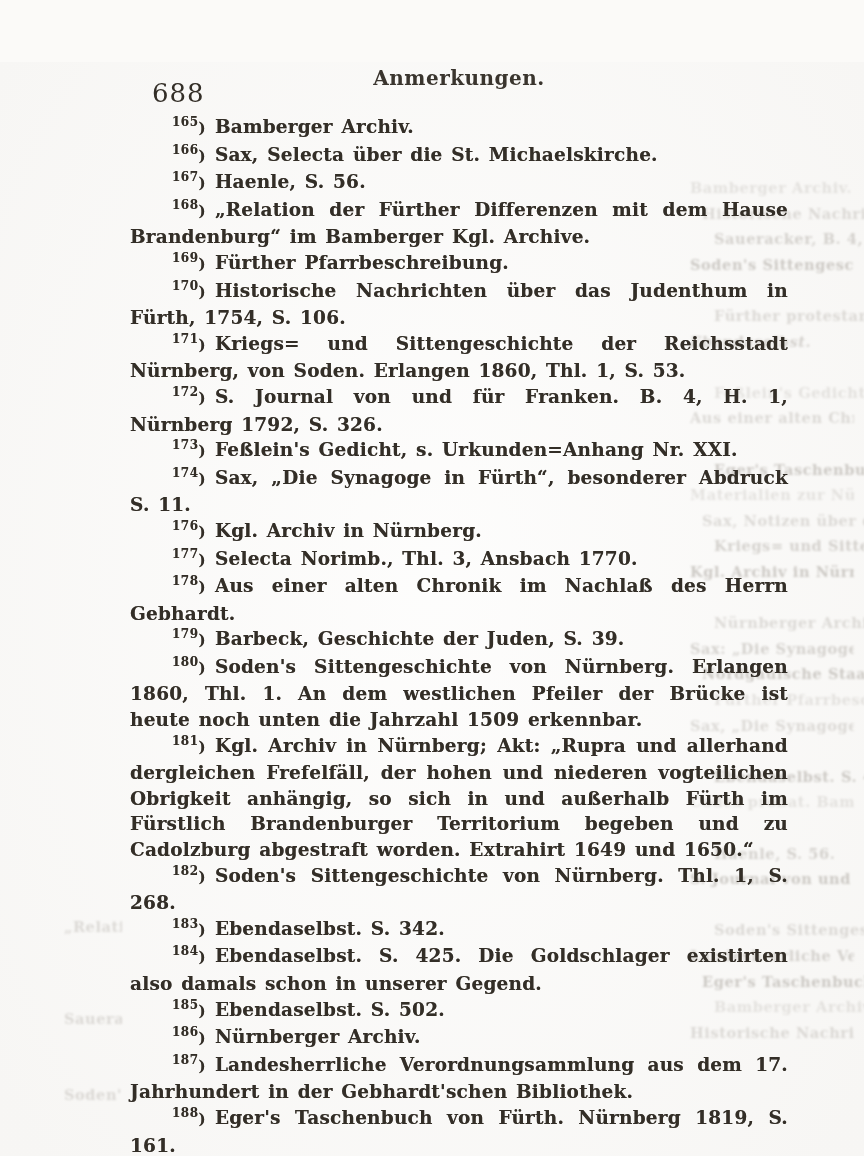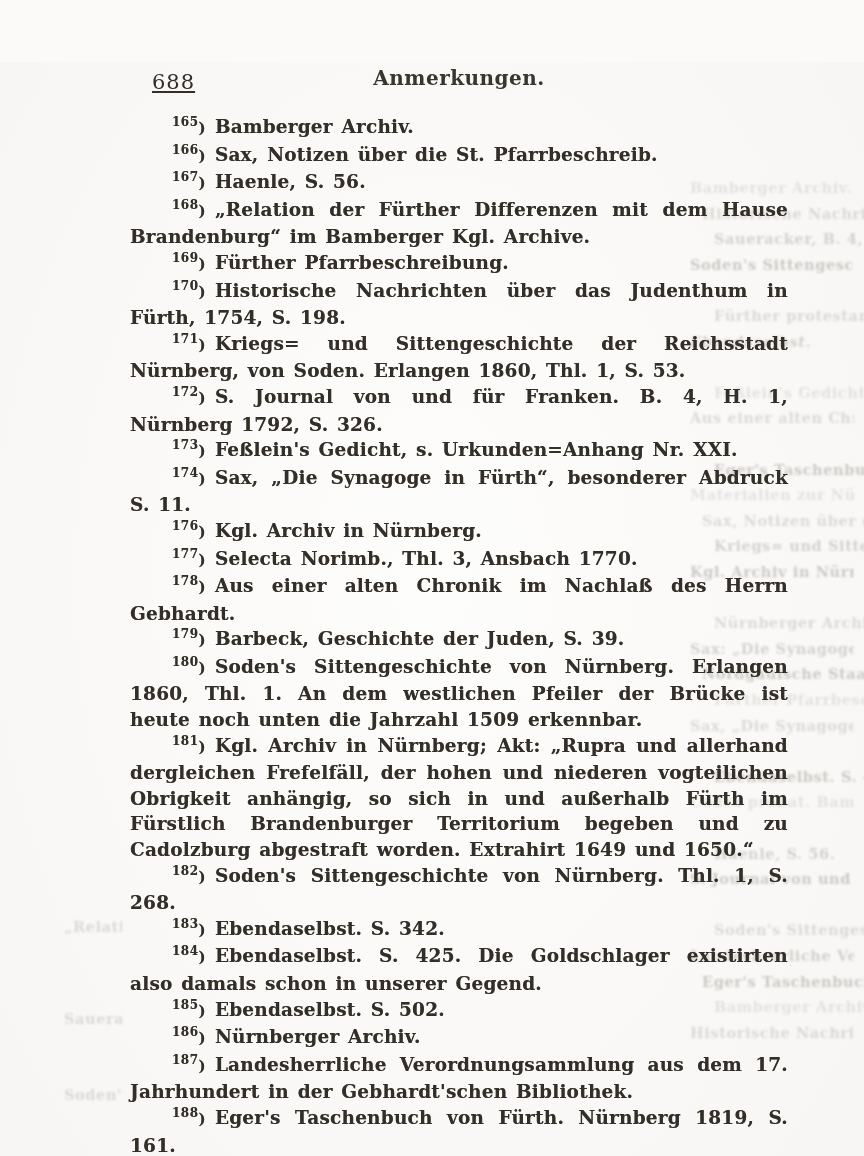--- a/index.html
+++ b/index.html
@@ -22,25 +22,24 @@
       var(--paper);
     color: var(--ink);
   }
   .page-header {
     position: relative;
     margin: 62px 76px 0 130px;
     height: 28px;
   }
   .page-number {
     position: absolute;
-    left: 22px; top: 8px;
-    font-size: 21px;
+    left: 22px; top: 16px;
+    font-size: 26px;
     letter-spacing: 1px;
     color: var(--ink);
-    text-decoration: underline;
   }
   .running-title {
     position: absolute;
     left: 50%; top: 4px;
     transform: translateX(-50%);
     font-size: 20px;
     font-weight: bold;
     letter-spacing: 0.5px;
     color: #3a352e;
   }
@@ -130,29 +129,29 @@
     </div>
 
   <header class="page-header">
     <span class="page-number">688</span>
     <span class="running-title">Anmerkungen.</span>
   </header>
 
   <main class="footnotes">
   <p class="footnote"><sup class="fn-num">165</sup><span class="fn-paren">)</span><span>Bamberger Archiv.</span></p>
 
-  <p class="footnote"><sup class="fn-num">166</sup><span class="fn-paren">)</span><span>Sax, Notizen über die St. Pfarrbeschreib.</span></p>
+  <p class="footnote"><sup class="fn-num">166</sup><span class="fn-paren">)</span><span>Sax, Selecta über die St. Michaelskirche.</span></p>
 
   <p class="footnote"><sup class="fn-num">167</sup><span class="fn-paren">)</span><span>Haenle, S. 56.</span></p>
 
   <p class="footnote"><sup class="fn-num">168</sup><span class="fn-paren">)</span><span>„Relation der Fürther Differenzen mit dem Hause Brandenburg“ im Bamberger Kgl. Archive.</span></p>
 
   <p class="footnote"><sup class="fn-num">169</sup><span class="fn-paren">)</span><span>Fürther Pfarrbeschreibung.</span></p>
 
-  <p class="footnote"><sup class="fn-num">170</sup><span class="fn-paren">)</span><span>Historische Nachrichten über das Judenthum in Fürth, 1754, S. 198.</span></p>
+  <p class="footnote"><sup class="fn-num">170</sup><span class="fn-paren">)</span><span>Historische Nachrichten über das Judenthum in Fürth, 1754, S. 106.</span></p>
 
   <p class="footnote"><sup class="fn-num">171</sup><span class="fn-paren">)</span><span>Kriegs= und Sittengeschichte der Reichsstadt Nürnberg, von Soden. Erlangen 1860, Thl. 1, S. 53.</span></p>
 
   <p class="footnote"><sup class="fn-num">172</sup><span class="fn-paren">)</span><span>S. Journal von und für Franken. B. 4, H. 1, Nürnberg 1792, S. 326.</span></p>
 
   <p class="footnote"><sup class="fn-num">173</sup><span class="fn-paren">)</span><span>Feßlein's Gedicht, s. Urkunden=Anhang Nr. XXI.</span></p>
 
   <p class="footnote"><sup class="fn-num">174</sup><span class="fn-paren">)</span><span>Sax, „Die Synagoge in Fürth“, besonderer Abdruck S. 11.</span></p>
 
 

